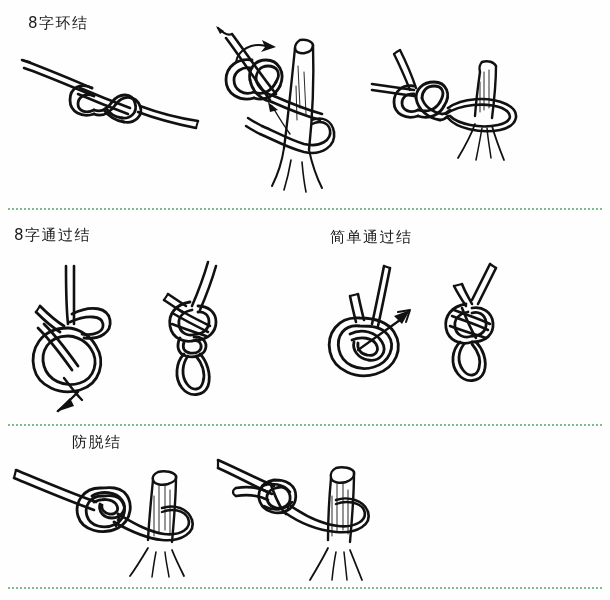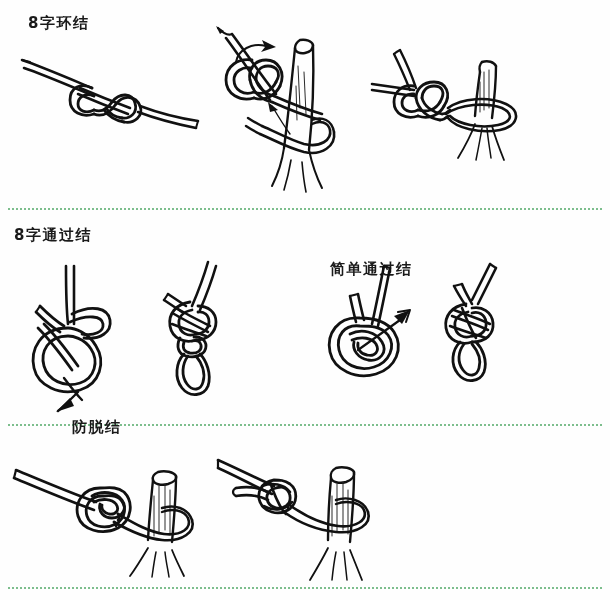--- a/index.html
+++ b/index.html
@@ -15,21 +15,21 @@
     position: relative;
     width: 610px;
     height: 600px;
     background: #fefefe;
     overflow: hidden;
   }
   .section-title {
     position: absolute;
     font-family: "DejaVu Sans", sans-serif;
     font-size: 15px;
-    font-weight: 700;
+    font-weight: 400;
     color: #1a1a1a;
     letter-spacing: 1.5px;
     white-space: nowrap;
     line-height: 1;
   }
   .divider {
     position: absolute;
     left: 8px;
     right: 8px;
     height: 0;
@@ -178,21 +178,21 @@
 
       <path class="ink" stroke-width="2.6" d="M70,86 C74,86 76,84 78,82"></path>
       <path class="ink" stroke-width="2.6" d="M68,92 C72,92 74,90 76,88"></path>
     </svg>
   </div>
 
   <div class="divider" style="top:208px;"></div>
 
   <div class="section-title" style="left:14px; top:228px;">8字通过结</div>
 
-  <div class="section-title" style="left:330px; top:230px;margin-top:32px;">简单通过结</div>
+  <div class="section-title" style="left:330px; top:230px;">简单通过结</div>
 
   <div class="figure" style="left:12px; top:266px; width:130px; height:150px;">
     <svg width="130" height="150" viewBox="0 0 130 150">
 
       <path class="ink" stroke-width="2.8" d="M56,62 C28,62 18,84 22,102 C26,120 48,130 68,124 C88,118 94,96 84,80 C76,66 62,62 56,62 Z"></path>
       <path class="ink" stroke-width="2.8" d="M56,70 C36,70 28,86 32,100 C36,114 52,122 68,117 C83,112 87,95 79,83 C72,72 60,70 56,70 Z"></path>
 
       <path class="ink" stroke-width="2.8" d="M60,48 C80,38 96,42 98,54 C100,66 88,74 72,72"></path>
       <path class="ink" stroke-width="2.8" d="M58,56 C76,48 90,50 91,58 C92,66 82,70 70,68"></path>
 
@@ -283,21 +283,21 @@
       <path class="ink" stroke-width="2.6" d="M22,68 C32,72 46,76 58,80"></path>
       <path class="ink" stroke-width="2.6" d="M34,50 C38,60 42,70 48,80"></path>
 
       <path class="ink" stroke-width="2.8" d="M32,84 C24,92 22,106 30,116 C38,126 52,124 56,114 C60,102 54,90 48,84"></path>
       <path class="ink" stroke-width="2.8" d="M36,86 C30,94 29,104 35,112 C41,120 49,118 51,110 C54,100 49,92 44,86"></path>
     </svg>
   </div>
 
   <div class="divider" style="top:424px;"></div>
 
-  <div class="section-title" style="left:72px; top:420px;">防脱结</div>
+  <div class="section-title" style="left:72px; top:435px;">防脱结</div>
 
   <div class="figure" style="left:14px; top:458px; width:200px; height:120px;">
     <svg width="200" height="120" viewBox="0 0 200 120">
 
       <path class="ink" stroke-width="2.4" d="M144,14 C140,16 138,19 139,22 C140,26 147,28 154,26 C160,24 163,21 162,18 C160,14 151,12 144,14 Z"></path>
       <path class="ink" stroke-width="2.4" d="M139,22 C137,42 135,62 134,82"></path>
       <path class="ink" stroke-width="2.4" d="M162,18 C162,40 160,62 158,84"></path>
       <path class="hatch" d="M145,28 L145,74 M151,26 L151,72 M140,38 L140,78 M156,32 L156,76"></path>
 
       <path class="ink" stroke-width="1.8" d="M134,90 C128,100 122,110 116,118"></path>

